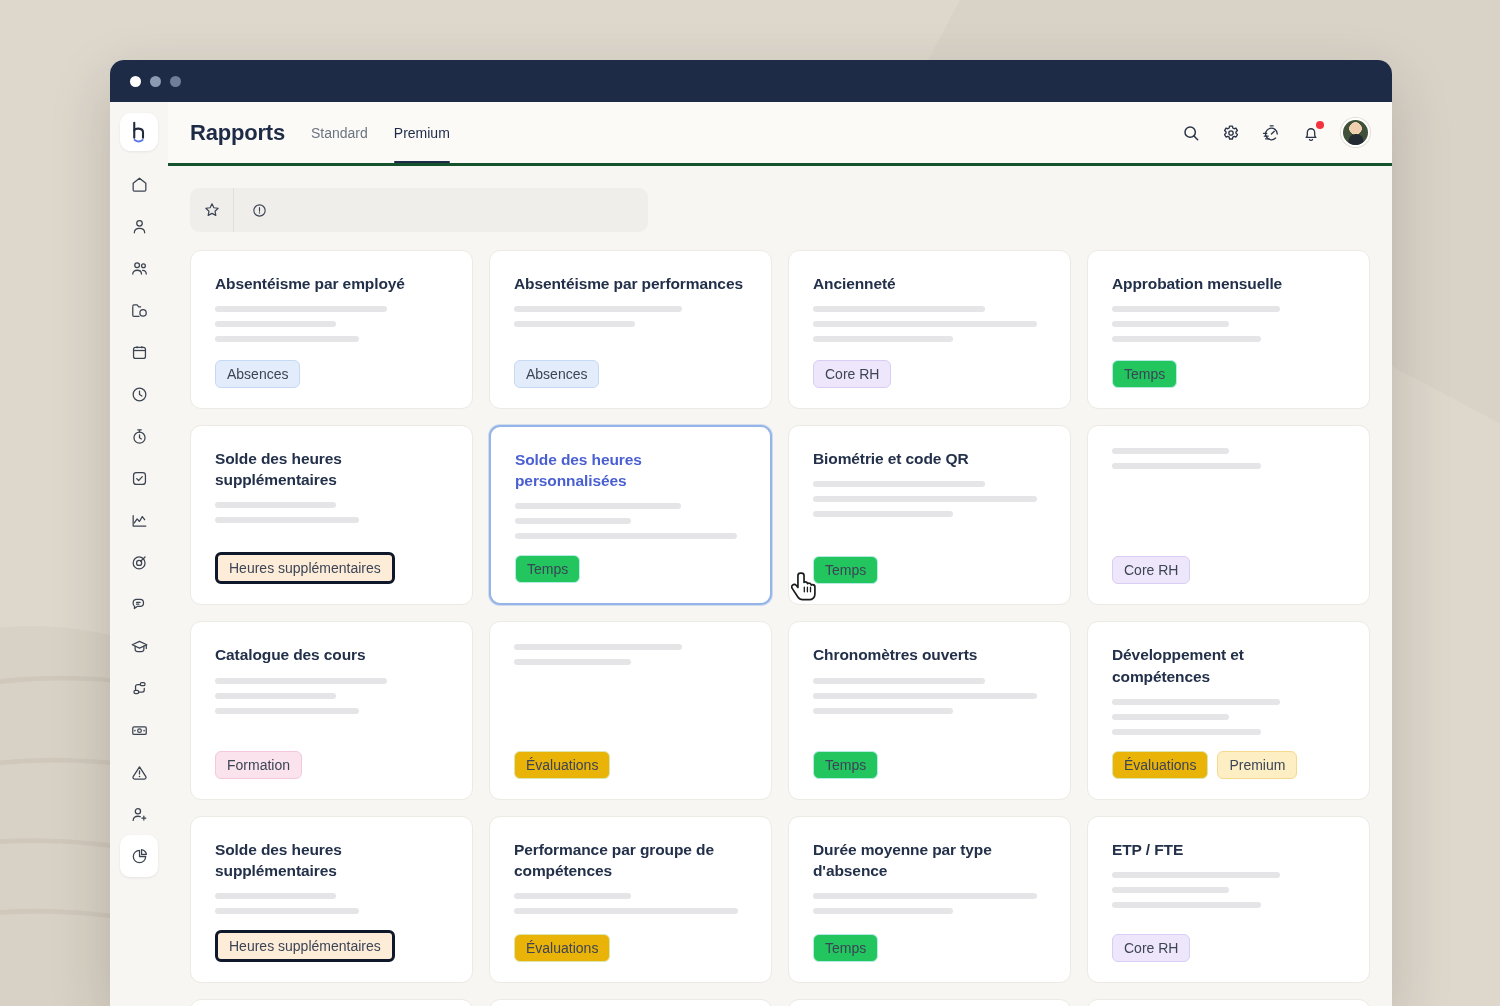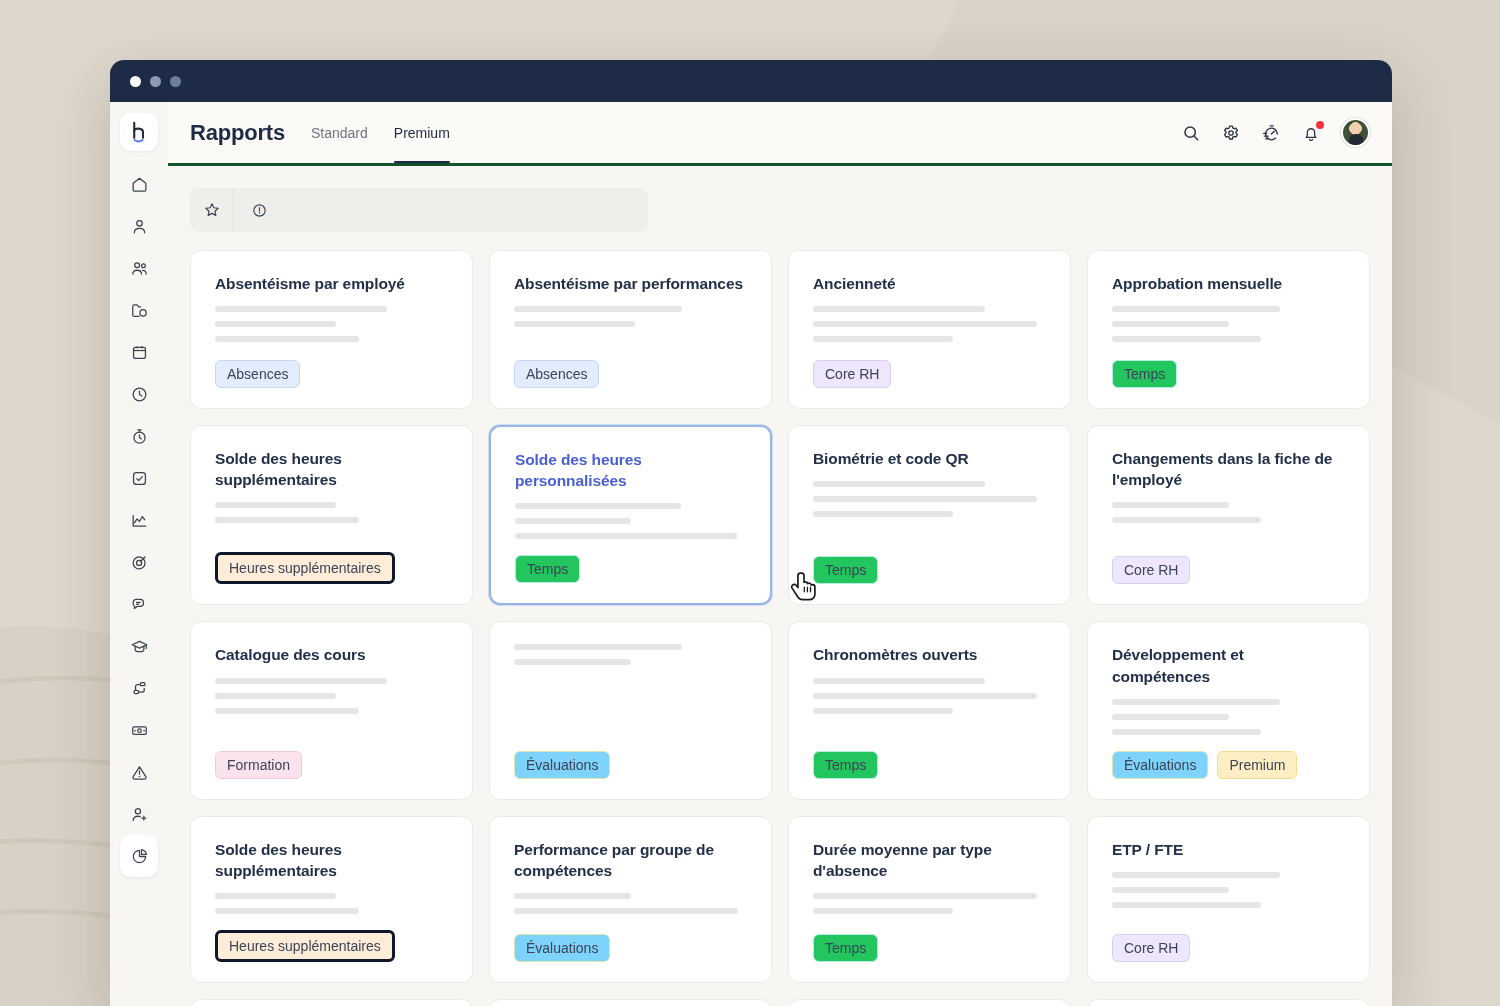--- a/index.html
+++ b/index.html
@@ -214,21 +214,21 @@
     padding: 5px 11px;
     border-radius: 6px;
     color: #3c4456;
     white-space: nowrap;
   }
   .tag-absences   { background: #e2ecfb; border: 1px solid #c6d9f4; }
   .tag-corerh     { background: #eee6fb; border: 1px solid #dacdf3; }
   .tag-temps      { background: #22c55e; border: 1px solid #b4ece3; }
   .tag-heures     { background: #fdecd8; border: 3px solid #0f172a; }
   .tag-formation  { background: #fbe3ee; border: 1px solid #f4c7dc; }
-  .tag-evaluations{ background: #7dd3fc; border: 1px solid #dbe6ae; }
+  .tag-evaluations{ background: #eab308; border: 1px solid #dbe6ae; }
   .tag-premium    { background: #fdeec4; border: 1px solid #f5d98d; }
 
   
   .cursor { position: absolute; left: 681px; top: 511px; width: 30px; height: 36px; pointer-events: none; }
 </style>
 </head>
 <body>
 
 <div class="bg-deco">
   <div class="bg-diag"></div>
@@ -501,21 +501,20 @@
               <div class="skeleton">
                 <div class="sk" style="width: 74%;"></div>
                 <div class="sk" style="width: 96%;"></div>
                 <div class="sk" style="width: 60%;"></div>
               </div>
               <div class="tags">
                 <span class="tag tag-temps">Temps</span>
               </div>
             </div>
             <div class="card">
-              <div class="card-title">Changements dans la fiche de l'employé</div>
               <div class="skeleton">
                 <div class="sk" style="width: 50%;"></div>
                 <div class="sk" style="width: 64%;"></div>
               </div>
               <div class="tags">
                 <span class="tag tag-corerh">Core RH</span>
               </div>
             </div>
             <div class="card">
               <div class="card-title">Catalogue des cours</div>

